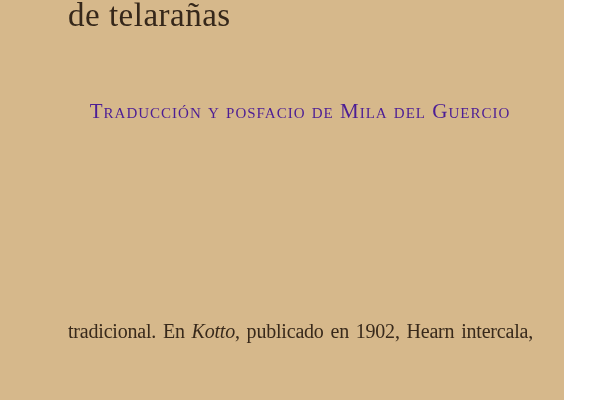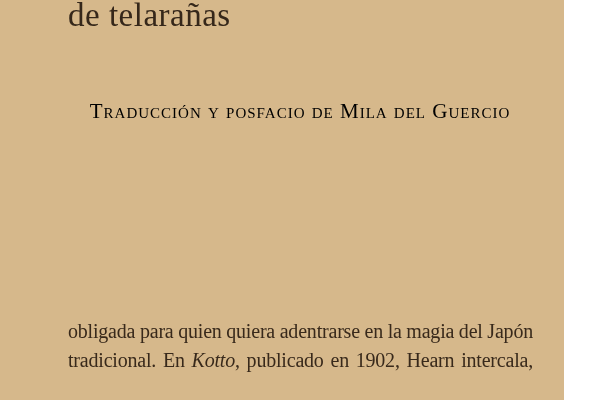--- a/index.html
+++ b/index.html
@@ -28,21 +28,21 @@
   .credit-line {
     position: absolute;
     left: 0;
     top: 99px;
     width: 600px;
     text-align: center;
     font-variant: small-caps;
     font-size: 21px;
     line-height: 24px;
     letter-spacing: 1px;
-    color: #000000;
+    color: #4c1d95;
     white-space: nowrap;
   }
   .back-cover-paragraph {
     position: absolute;
     left: 68px;
     top: 317px;
     width: 465px;
     font-size: 20px;
     line-height: 29px;
     letter-spacing: -0.2px;
@@ -62,17 +62,16 @@
 </head>
 <body>
 
 <div class="page">
 
   <div class="book-title">de telarañas</div>
 
   <div class="credit-line">Traducción y posfacio de Mila del Guercio</div>
 
   <div class="back-cover-paragraph">
-    <div class="para-line">obligada para quien quiera adentrarse en la magia del Japón</div>
     <div class="para-line"><span>tradicional. En </span><em>Kotto</em><span>, publicado en 1902, Hearn intercala,</span></div>
   </div>
 
 </div>
 
 </body></html>

